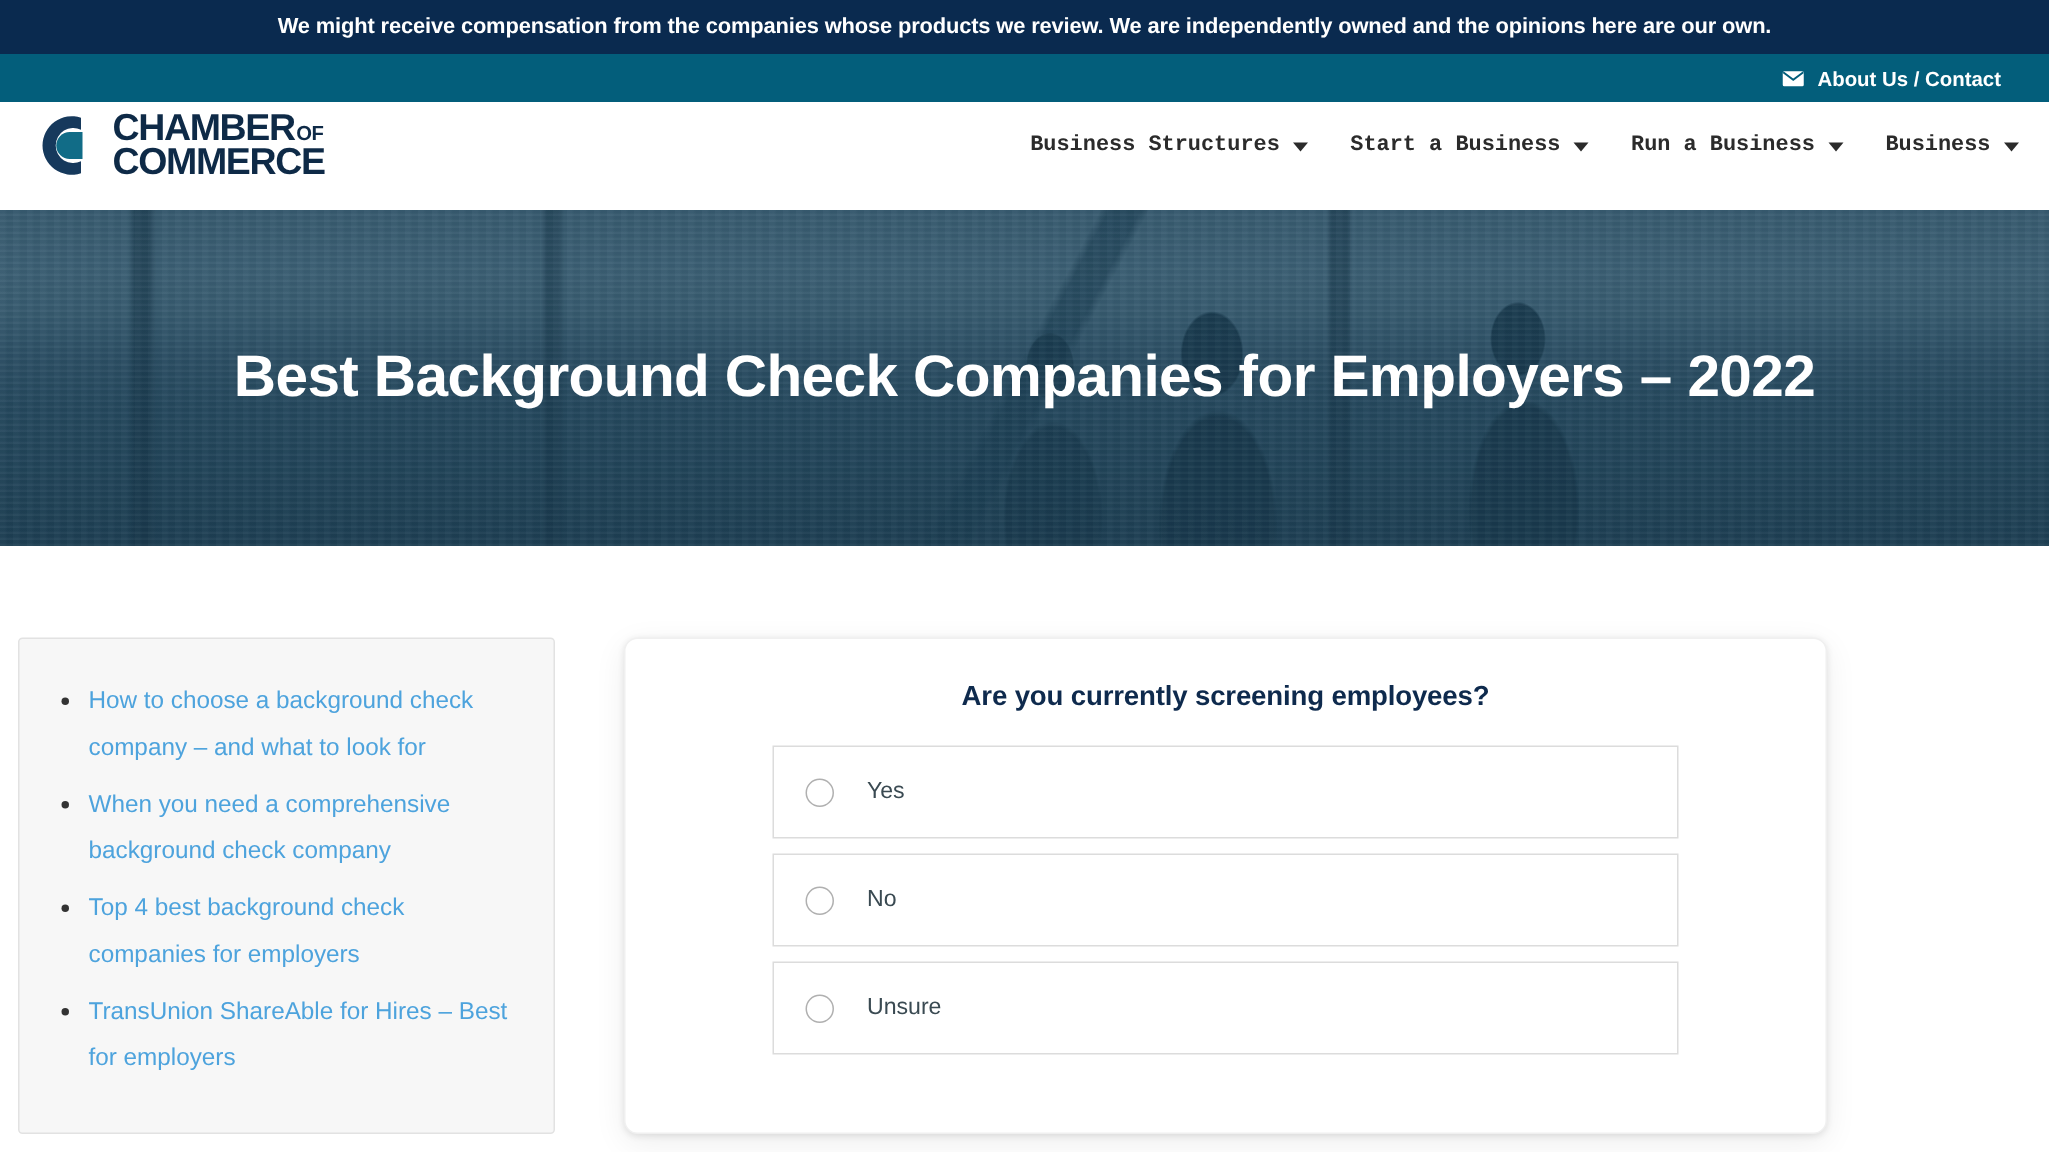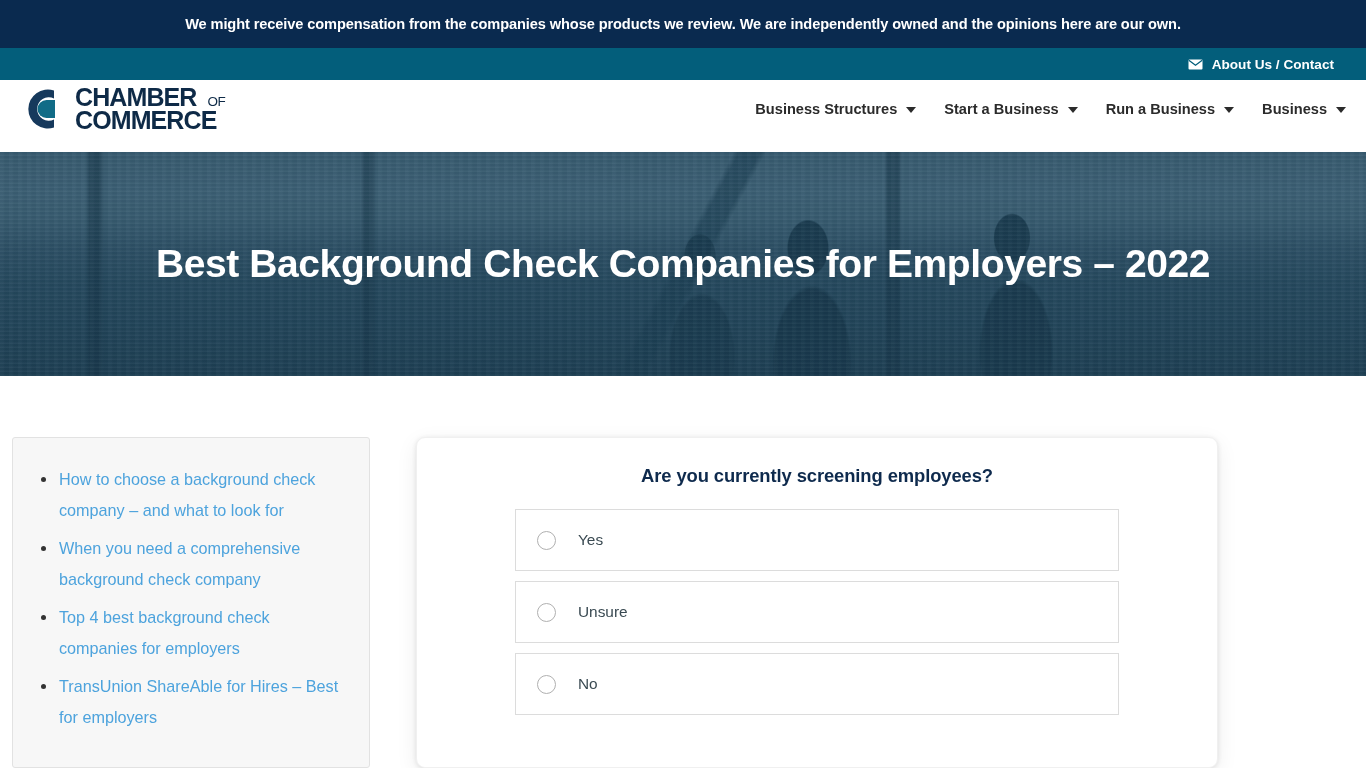--- a/index.html
+++ b/index.html
@@ -6,21 +6,21 @@
   html, body {
     width: 1366px;
     height: 768px;
     overflow: hidden;
     background: #ffffff;
     font-family: "Liberation Sans", sans-serif;
   }
 
   
   .disclaimer-bar {
-    height: 48px;
+    height: 36px;
     background: #0a2a4f;
     display: flex;
     align-items: center;
     justify-content: center;
   }
   .disclaimer-text {
     color: #ffffff;
     font-size: 14.6px;
     font-weight: 700;
     letter-spacing: -0.1px;
@@ -78,23 +78,23 @@
   .logo-line1 {
     font-size: 25px;
     font-weight: 700;
     color: #0e2a47;
     letter-spacing: -0.9px;
     display: flex;
     align-items: baseline;
   }
   .logo-of {
     font-size: 13.5px;
-    font-weight: 400;
+    font-weight: 700;
     letter-spacing: -0.4px;
-    margin-left: 11px;
+    margin-left: 1px;
   }
   .logo-line2 {
     font-size: 25px;
     font-weight: 700;
     color: #0e2a47;
     letter-spacing: -0.9px;
   }
 
   .main-nav {
     display: flex;
@@ -104,20 +104,21 @@
   .nav-item {
     display: flex;
     align-items: center;
     gap: 9px;
     font-size: 14.6px;
     font-weight: 700;
     color: #2b2b2b;
     text-decoration: none;
     cursor: pointer;
     white-space: nowrap;
+    font-family: Liberation Mono, monospace;
   }
   .caret {
     width: 0; height: 0;
     border-left: 5px solid transparent;
     border-right: 5px solid transparent;
     border-top: 6px solid #2b2b2b;
     display: inline-block;
     margin-top: 2px;
   }
 
@@ -359,23 +360,23 @@
   <section class="quiz-card">
     <h2 class="quiz-question">Are you currently screening employees?</h2>
 
     <div class="quiz-option">
       <span class="radio-circle"></span>
       <span class="quiz-option-label">Yes</span>
     </div>
 
     <div class="quiz-option">
       <span class="radio-circle"></span>
+      <span class="quiz-option-label">No</span>
+    </div>
+
+    <div class="quiz-option">
+      <span class="radio-circle"></span>
       <span class="quiz-option-label">Unsure</span>
     </div>
 
-    <div class="quiz-option">
-      <span class="radio-circle"></span>
-      <span class="quiz-option-label">No</span>
-    </div>
-
   </section>
 
 </main>
 
 </body></html>

